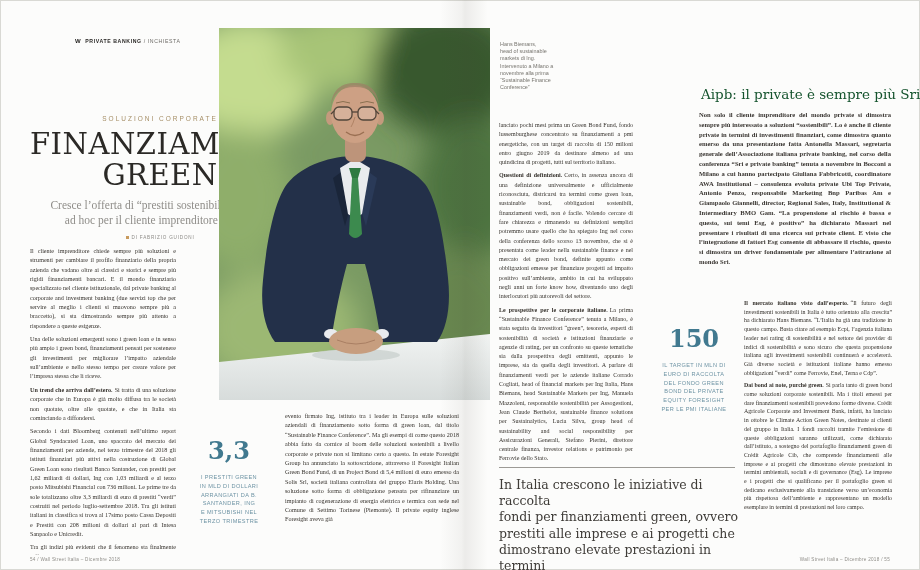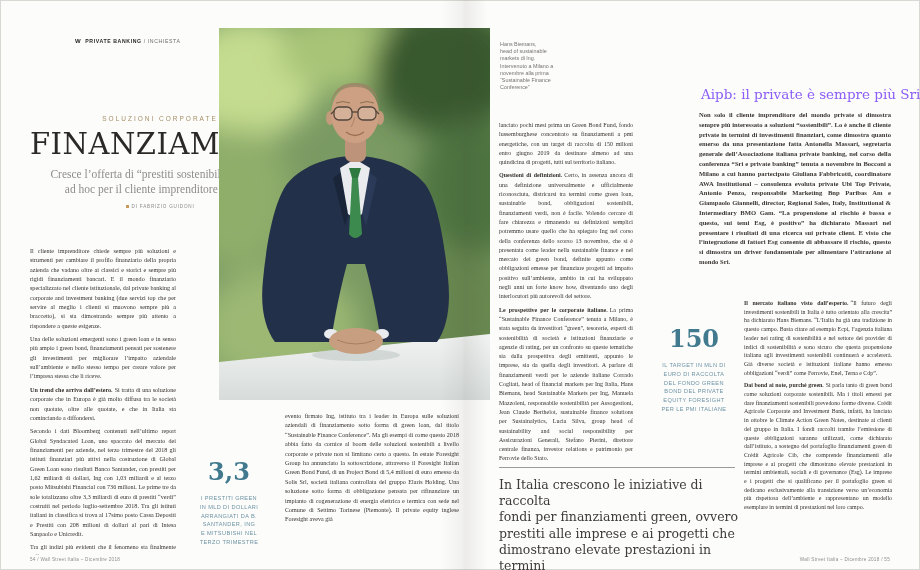--- a/index.html
+++ b/index.html
@@ -25,28 +25,28 @@
   .col b.lead{margin-right:2px;}
   .col b.lead:empty{display:none;margin:0;}
   .col1{left:30px;top:247px;width:146px;height:308px;font-size:6.1px;line-height:9.35px;}
   .col2{left:285px;top:412px;width:174px;height:150px;font-size:6.1px;line-height:9.4px;}
   .colC{left:499px;top:121px;width:134px;height:340px;font-size:6px;line-height:9.3px;}
   .colR{left:744px;top:299px;width:148px;height:248px;font-size:5.9px;line-height:8.7px;}
   
   .stat{text-align:center;color:#41798f;}
   .stat .num{font-family:"DejaVu Serif","Liberation Serif",serif;font-weight:bold;font-size:24px;line-height:28px;}
   .stat .cap{margin-top:8px;font-family:"Liberation Sans",sans-serif;font-size:5.6px;line-height:8.8px;letter-spacing:.4px;color:#6d93a4;}
-  .stat1{left:182px;top:437px;width:94px;margin-top:21px;}
+  .stat1{left:182px;top:437px;width:94px;}
   .stat2{left:648px;top:325px;width:92px;}
   
   .photo{left:219px;top:28px;width:271px;height:372px;background:#7a9a63;}
   .photo svg{display:block;}
   .photo-caption{left:500px;top:41px;width:78px;font-family:"Liberation Sans",sans-serif;font-size:5.4px;line-height:7.2px;color:#77756f;}
   
-  .aipb-title{left:699px;top:84px;width:194px;margin:2px;font-weight:400;font-size:13.5px;line-height:17px;color:#8b5cf6;font-family:"DejaVu Serif","Liberation Serif",serif;white-space:nowrap;}
+  .aipb-title{left:699px;top:84px;width:194px;margin:2px;font-weight:400;font-size:13.5px;line-height:17px;color:#14532d;font-family:"DejaVu Serif","Liberation Serif",serif;white-space:nowrap;}
   .aipb-intro{left:699px;top:110px;width:192px;height:186px;font-size:6.6px;line-height:9.8px;font-weight:700;color:#3b3733;text-align:justify;overflow:hidden;}
   
   .rule{left:499px;top:467px;width:236px;height:1px;background:#9c9a95;}
   .pullquote{left:499px;top:477px;width:252px;margin:0;font-size:12.5px;line-height:16.2px;color:#3f3c38;font-family:"DejaVu Serif","Liberation Serif",serif;}
   
   .fold{left:440px;top:0;width:48px;height:570px;pointer-events:none;
         background:linear-gradient(90deg,rgba(70,65,55,0) 0%,rgba(70,65,55,.06) 45%,rgba(70,65,55,.09) 52%,rgba(70,65,55,0) 100%);}
 </style>
 </head>
 <body>
@@ -54,21 +54,21 @@
 <div class="spread">
 
   <div class="abs hdr">
     <span class="brand">W</span>
     <span class="sec">PRIVATE BANKING</span>
     <span class="topic">/ INCHIESTA</span>
   </div>
 
   <div class="abs masthead">
     <div class="kicker">SOLUZIONI CORPORATE</div>
-    <h1 class="title"><span>FINANZIAMENTI</span><br></h1>
+    <h1 class="title"><span>FINANZIAMENTI</span><br><span>GREEN</span></h1>
     <div class="subtitle pre">Cresce l’offerta di “prestiti sostenibili” costruiti
 ad hoc per il cliente imprenditore italiano</div>
     <div class="byline">DI FABRIZIO GUIDONI</div>
   </div>
 
   <div class="abs col col1">
     <p><span>Il cliente imprenditore chiede sempre più soluzioni e strumenti per cambiare il profilo finanziario della propria azienda che vadano oltre ai classici e storici e sempre più rigidi finanziamenti bancari. E il mondo finanziario specializzato nel cliente istituzionale, dal private banking al corporate and investment banking (due servizi top che per servire al meglio i clienti si muovono sempre più a braccetto), si sta dimostrando sempre più attento a rispondere a queste esigenze.</span></p>
     <p><span>Una delle soluzioni emergenti sono i green loan e in senso più ampio i green bond, finanziamenti pensati per sostenere gli investimenti per migliorare l’impatto aziendale sull’ambiente e nello stesso tempo per creare valore per l’impresa stessa che li riceve.</span></p>
     <p><b class="lead">Un trend che arriva dall’estero.</b><span>Si tratta di una soluzione corporate che in Europa è già molto diffusa tra le società non quotate, oltre alle quotate, e che in Italia sta cominciando a diffondersi.</span></p>
     <p><span>Secondo i dati Bloomberg contenuti nell’ultimo report Global Syndacated Loan, uno spaccato del mercato dei finanziamenti per aziende, nel terzo trimestre del 2018 gli istituti finanziari più attivi nella costruzione di Global Green Loan sono risultati Banco Santander, con prestiti per 1,62 miliardi di dollari, Ing con 1,03 miliardi e al terzo posto Mitsubishi Financial con 736 milioni. Le prime tre da sole totalizzano oltre 3,3 miliardi di euro di prestiti “verdi” costruiti nel periodo luglio-settembre 2018. Tra gli istituti italiani in classifica si trova al 17simo posto Cassa Depositi e Prestiti con 208 milioni di dollari al pari di Intesa Sanpaolo e Unicredit.</span></p>

